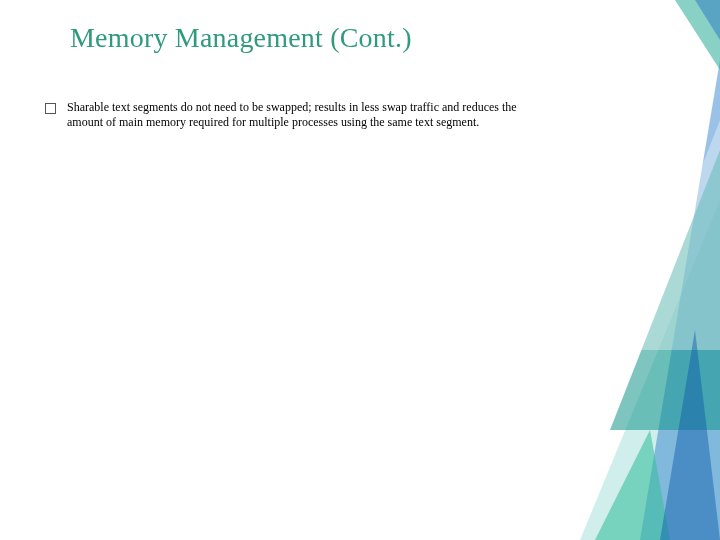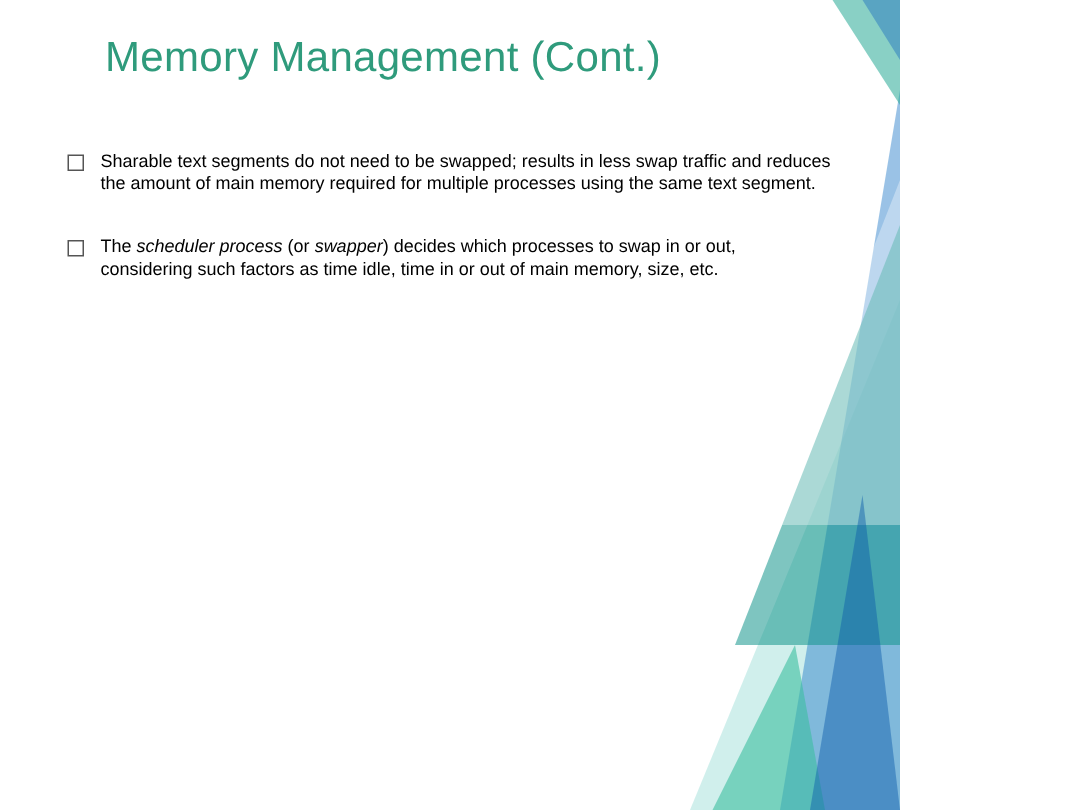--- a/index.html
+++ b/index.html
@@ -6,23 +6,24 @@
     margin: 0;
     padding: 0;
     width: 720px;
     height: 540px;
     overflow: hidden;
     font-family: "Tahoma", "Verdana", sans-serif;
     background: #ffffff;
   }
   .slide {
     position: relative;
-    width: 600px;
+    width: 720px;
     height: 540px;
     background: #ffffff;
+    font-family: Liberation Serif, serif;
   }
   .title {
     position: absolute;
     left: 70px;
     top: 22px;
     font-size: 28px;
     color: #2f9b7c;
     font-weight: 400;
     letter-spacing: 0.2px;
   }
@@ -74,24 +75,20 @@
 
   <div class="title">Memory Management (Cont.)</div>
 
   <div class="body">
 
     <div class="bullet">
       <div class="box"></div>
       <span>Sharable text segments do not need to be swapped; results in less swap traffic and reduces the amount of main memory required for multiple processes using the same text segment.</span><span class="em1"></span><span></span><span class="em2"></span><span></span>
     </div>
 
-    <div class="bullet">
-      <div class="box"></div>
-      <span>The </span><span class="em1">scheduler process</span><span> (or </span><span class="em2">swapper</span><span>) decides which processes to swap in or out, considering such factors as time idle, time in or out of main memory, size, etc.</span>
-    </div>
 
   </div>
 
   <div class="art">
     <svg viewBox="0 0 260 540">
 
       <polygon points="120,540 260,200 260,540" fill="rgba(120,210,200,0.35)"></polygon>
 
       <polygon points="180,540 260,60 260,540" fill="rgba(30,120,200,0.45)"></polygon>
 

